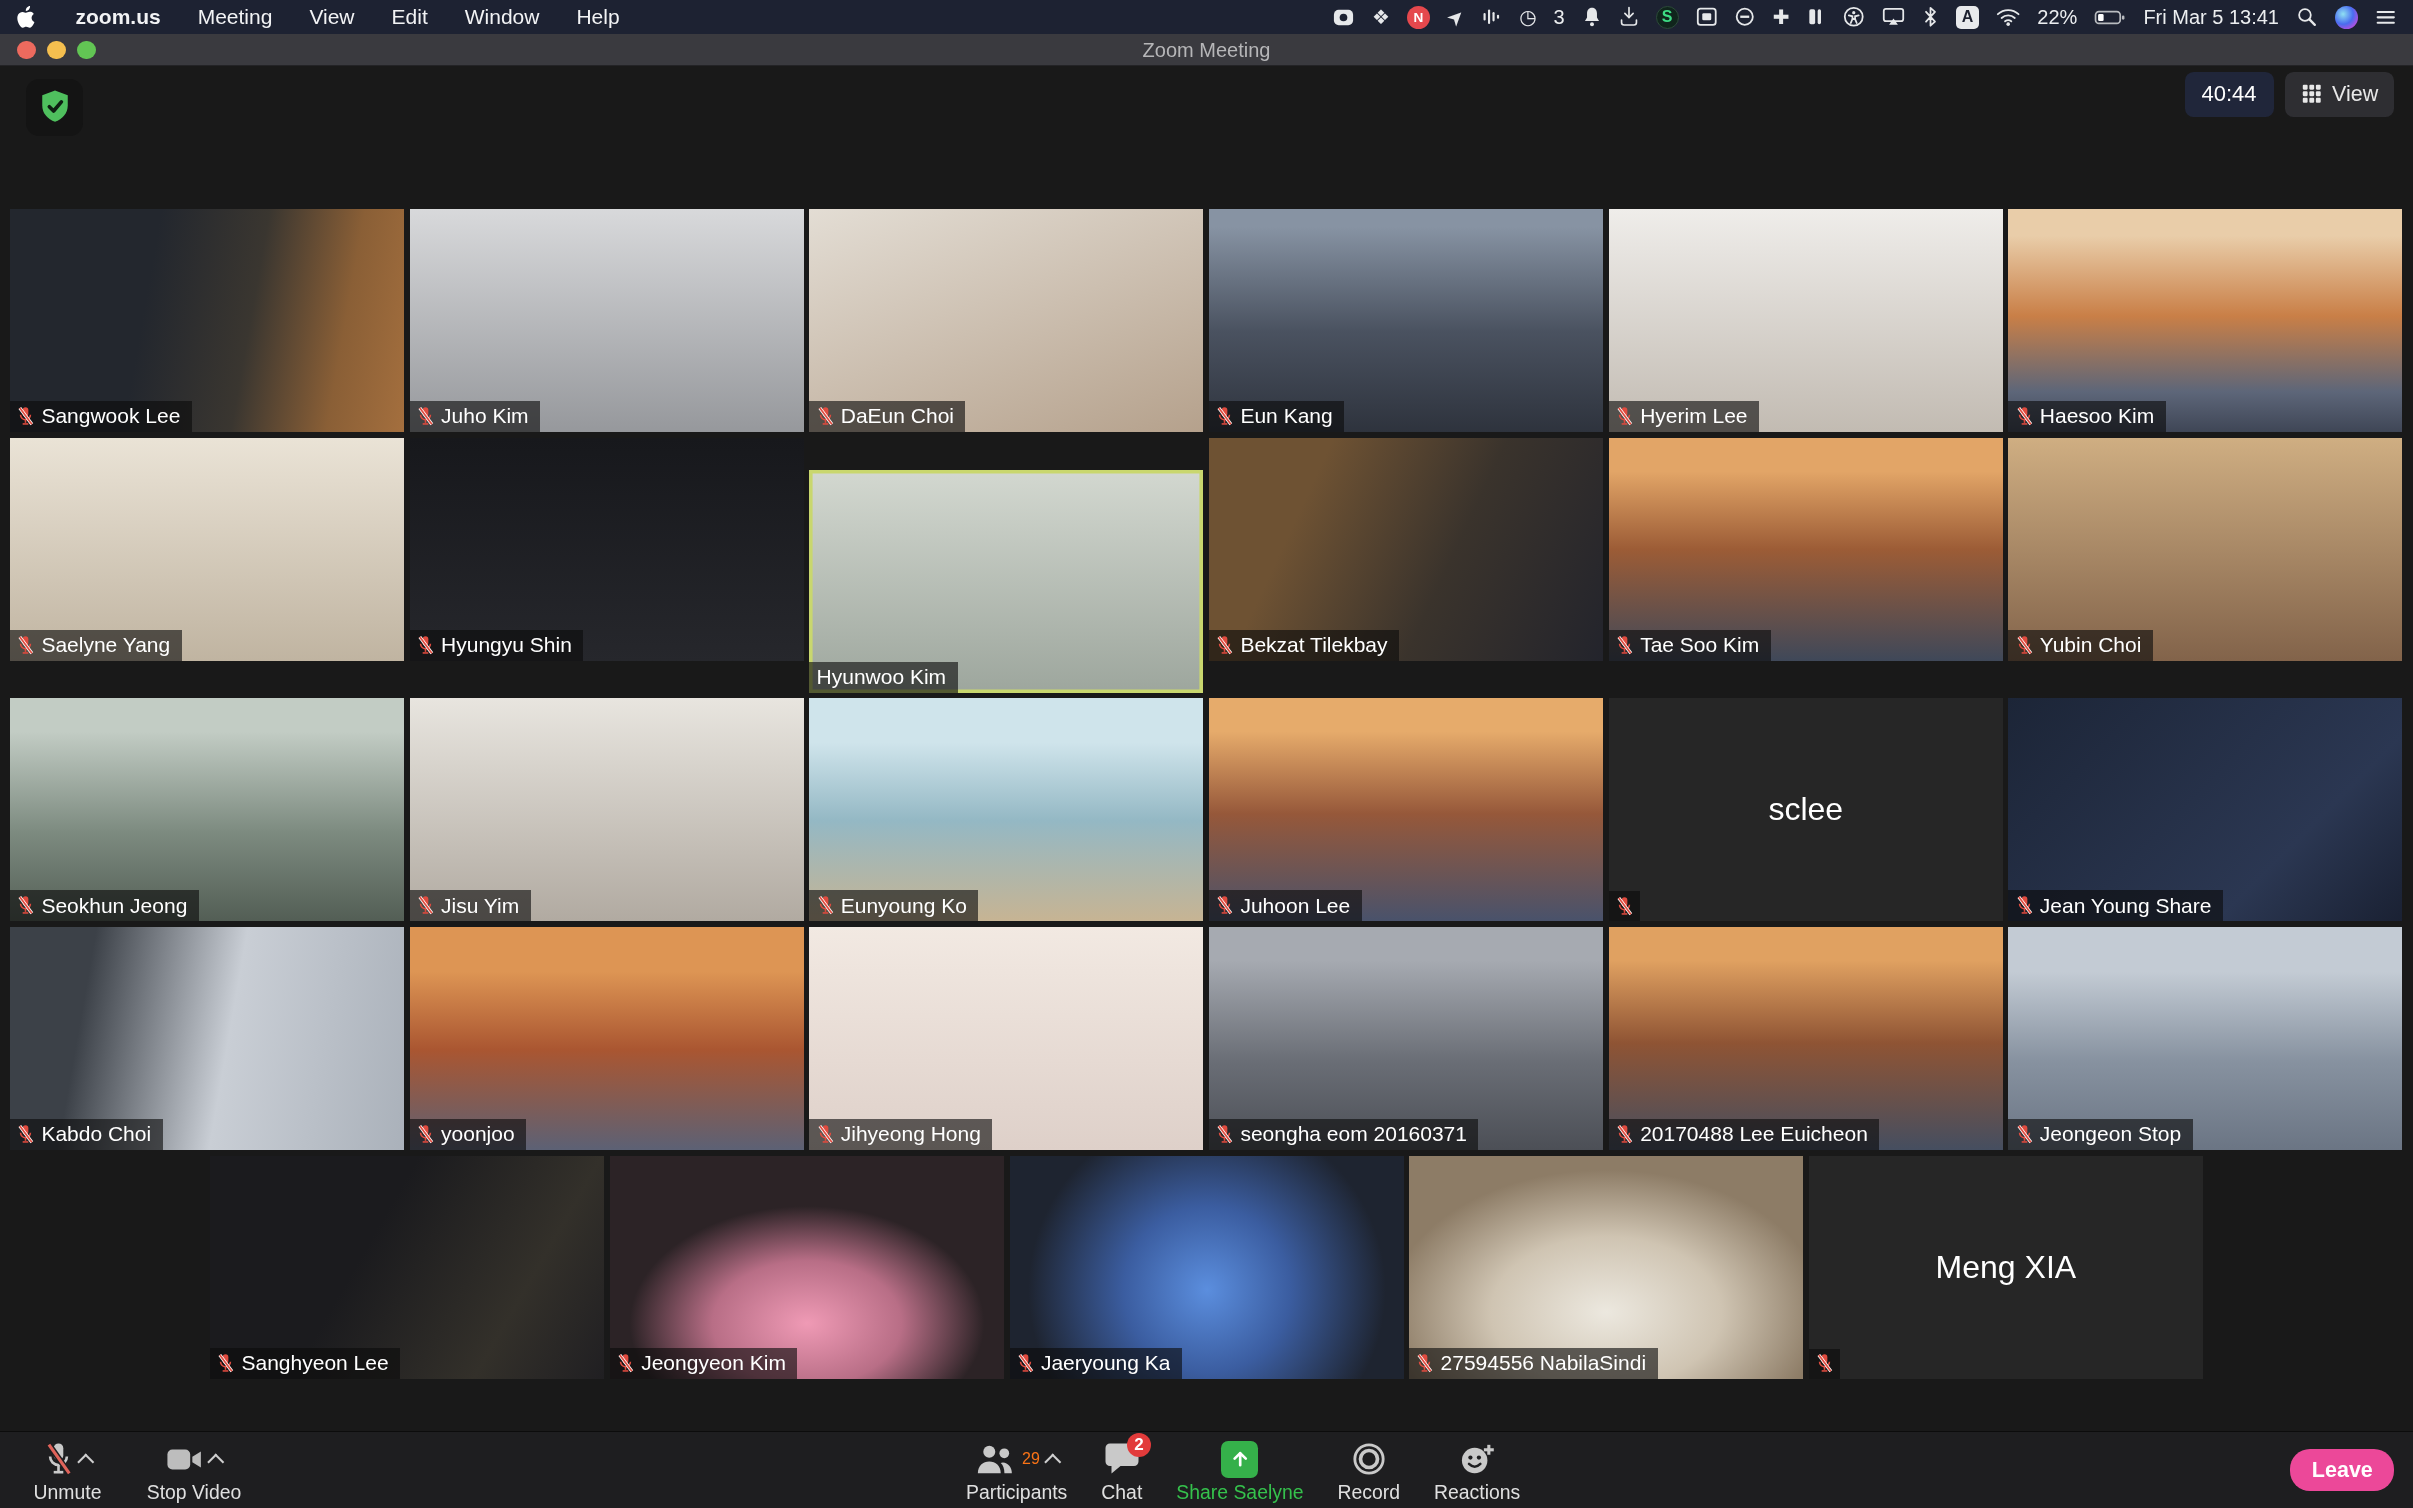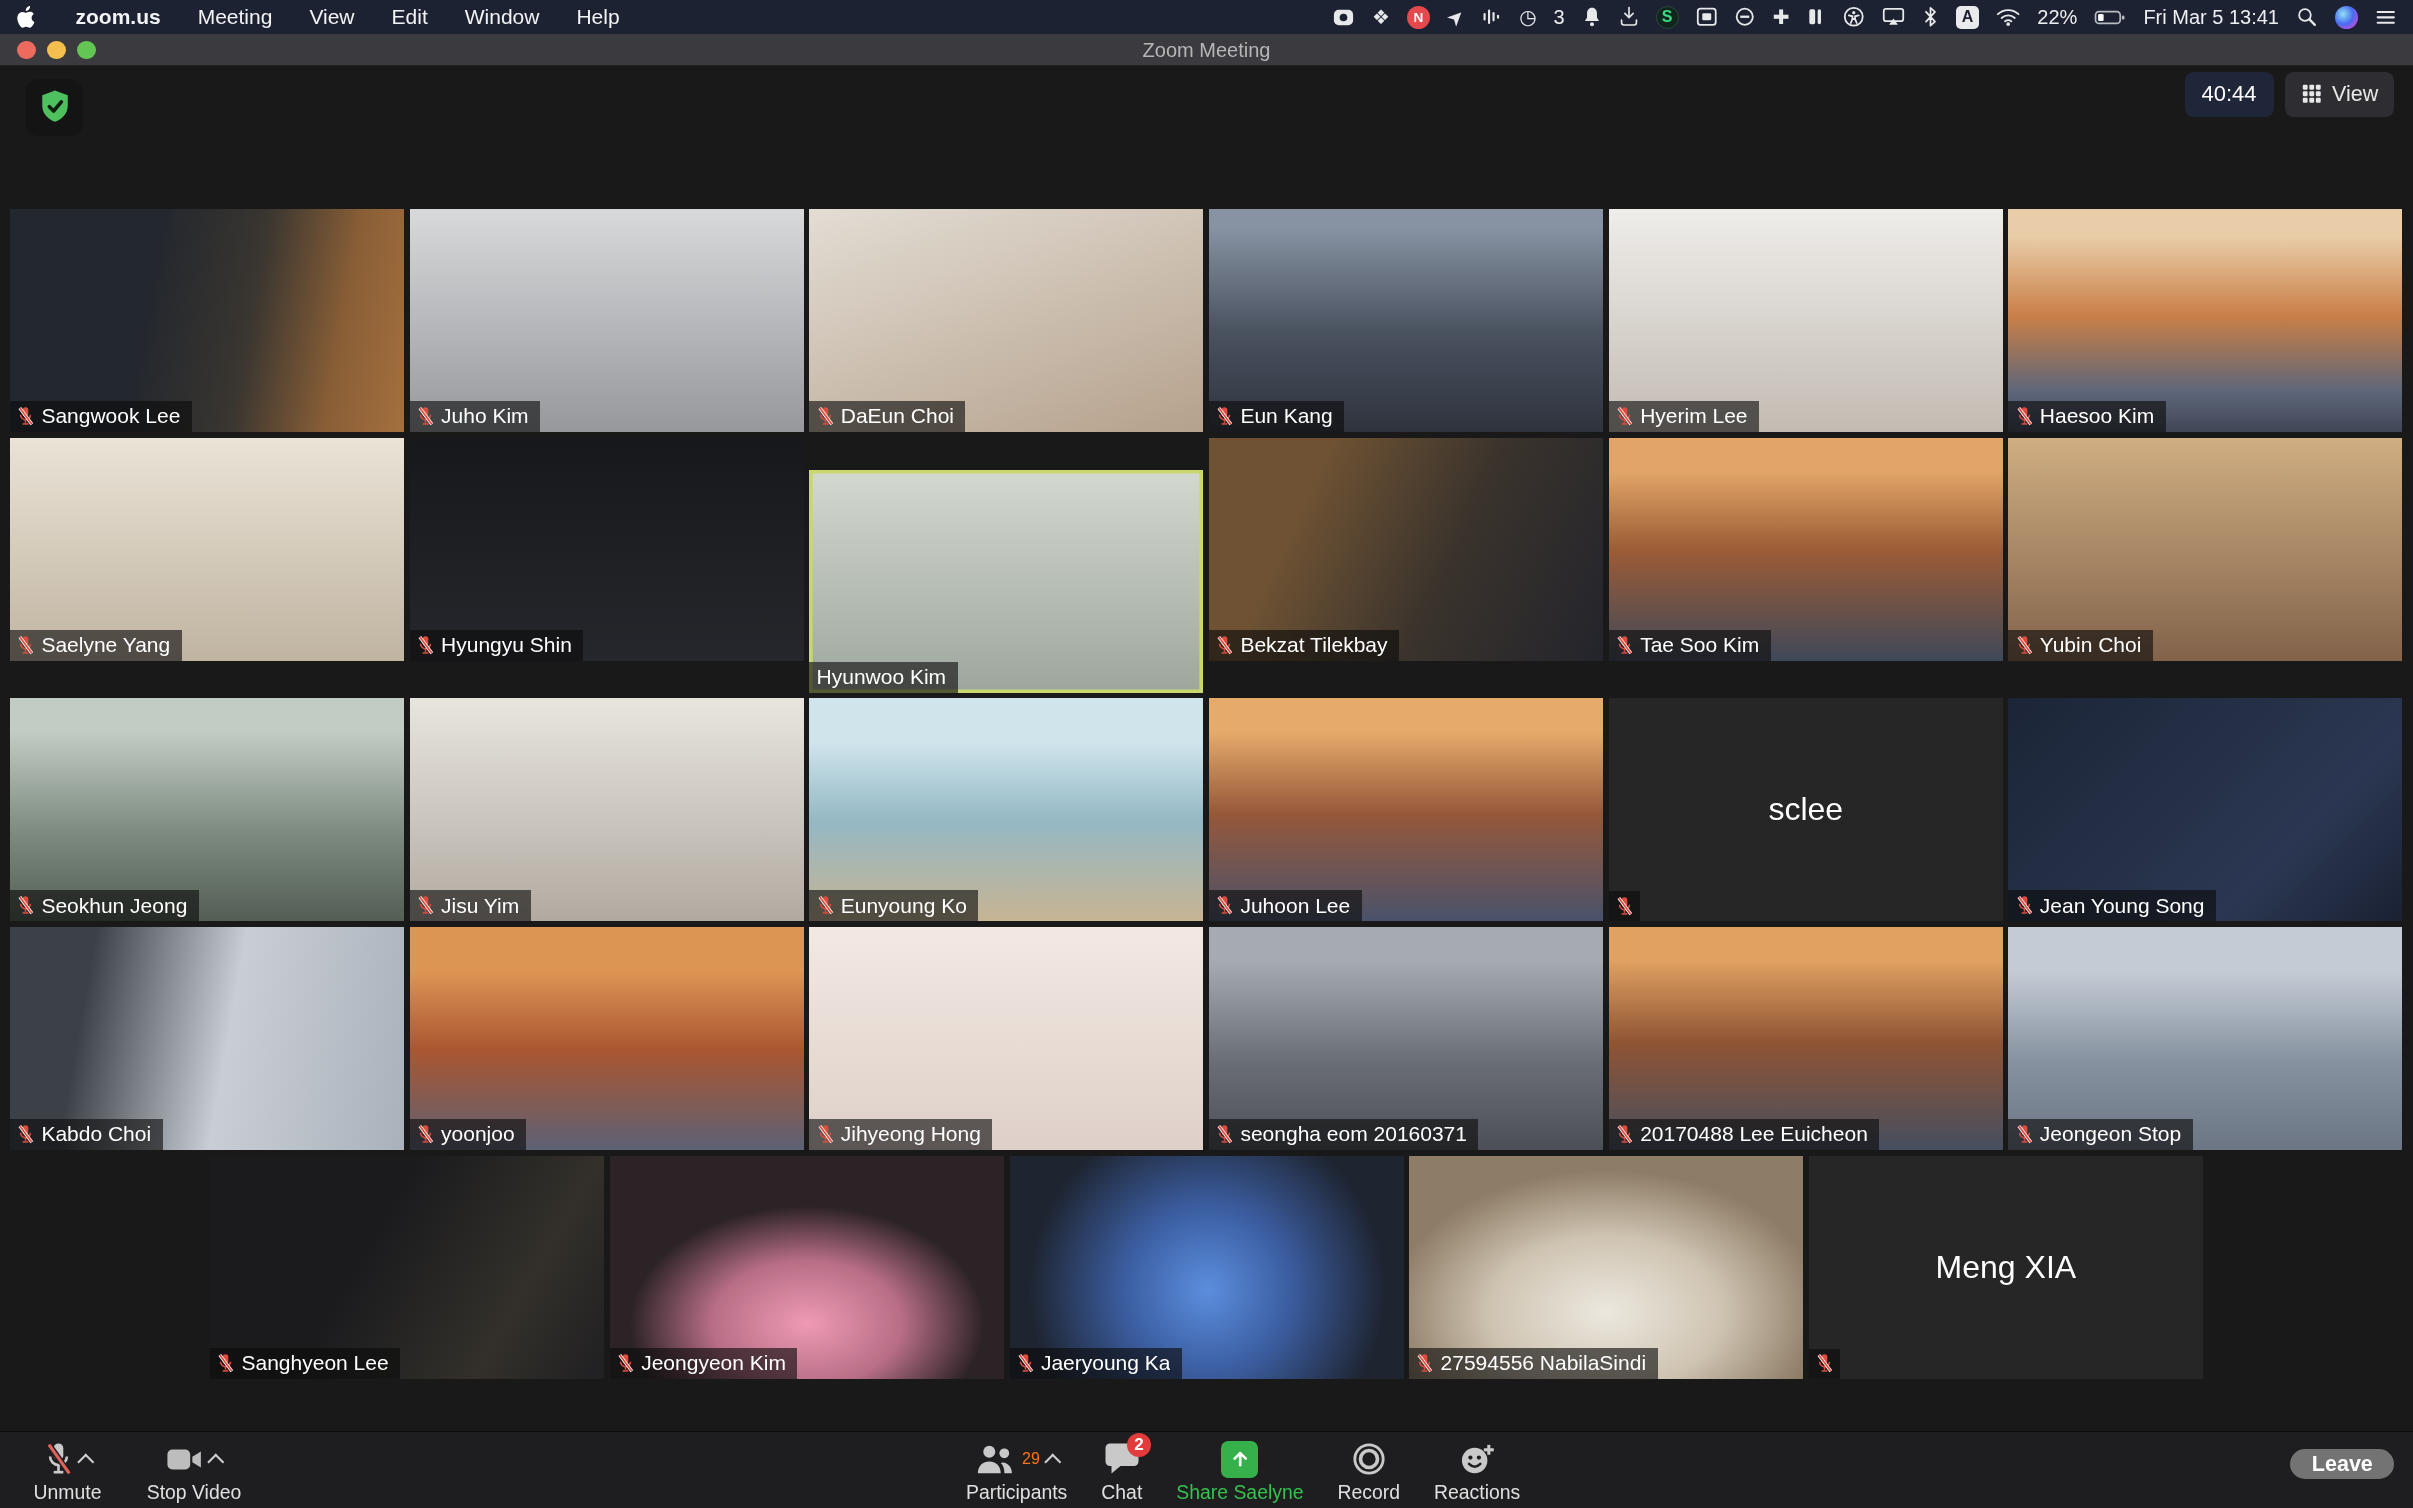--- a/index.html
+++ b/index.html
@@ -71,21 +71,21 @@
   .chev { width:11.5px; height:11.5px; border-left:2.2px solid #cfcfcf; border-top:2.2px solid #cfcfcf;
     transform:rotate(45deg); margin-top:4.3px; }
   .count-29 { font-size:16px; color:#f97316; }
   .chat-wrap { position:relative; }
   .chat-badge { position:absolute; top:-8.6px; right:-11.5px; min-width:24.4px; height:24.4px; border-radius:12.2px;
     background:#e23b3b; color:#fff; font-size:17px; font-weight:700; display:flex; align-items:center;
     justify-content:center; padding:0 4.3px; }
   .share-sq { width:37px; height:37px; border-radius:7.2px; background:#35b04a; display:flex;
     align-items:center; justify-content:center; }
   .share-label { color:#35c14c; }
-  .leave-btn { position:absolute; right:18.7px; top:17px; height:30px; padding:0 21.5px; background:#737373;
+  .leave-btn { position:absolute; right:18.7px; top:17px; height:42px; padding:0 21.5px; background:#ec4899;
     border-radius:20px; color:#ffffff; font-size:21.5px; font-weight:600; display:flex; align-items:center; }
 
   .tool-unmute { left:17px; width:101px; }
   .tool-stopvideo { left:126px; width:136px; }
   .toolbar-center { position:absolute; left:966px; top:0; height:77px; display:flex; gap:34px; }
   .toolbar-center .tool { position:relative; top:7.2px; }
 </style>
 </head>
 <body>
 
@@ -479,21 +479,21 @@
         <div class="tile" style="background: linear-gradient(135deg, rgb(28, 37, 55), rgb(43, 55, 82) 70%, rgb(26, 33, 51));">
           <div class="vlabel">
             <svg width="17" height="23" viewBox="0 0 24 30">
   <rect x="8" y="2" width="8" height="13" rx="4" fill="#e04b3f"></rect>
   <path d="M5 12.5a7 7 0 0 0 14 0" stroke="#e04b3f" stroke-width="2.2" fill="none"></path>
   <line x1="12" y1="19.5" x2="12" y2="24" stroke="#e04b3f" stroke-width="2.2"></line>
   <line x1="8" y1="25.5" x2="16" y2="25.5" stroke="#e04b3f" stroke-width="2.2"></line>
   <line x1="4" y1="3" x2="21" y2="26" stroke="#ffffff" stroke-width="4.6"></line>
   <line x1="4" y1="3" x2="21" y2="26" stroke="#e04b3f" stroke-width="2.4"></line>
             </svg>
-            <span class="pname">Jean Young Song</span>
+            <span class="pname">Jean Young Share</span>
           </div>
         </div>
       </div>
       <div class="grid-row">
         <div class="tile" style="background: linear-gradient(100deg, rgb(60, 65, 72) 20%, rgb(201, 206, 213) 55%, rgb(170, 177, 186));">
           <div class="vlabel">
             <svg width="17" height="23" viewBox="0 0 24 30">
   <rect x="8" y="2" width="8" height="13" rx="4" fill="#e04b3f"></rect>
   <path d="M5 12.5a7 7 0 0 0 14 0" stroke="#e04b3f" stroke-width="2.2" fill="none"></path>
   <line x1="12" y1="19.5" x2="12" y2="24" stroke="#e04b3f" stroke-width="2.2"></line>

